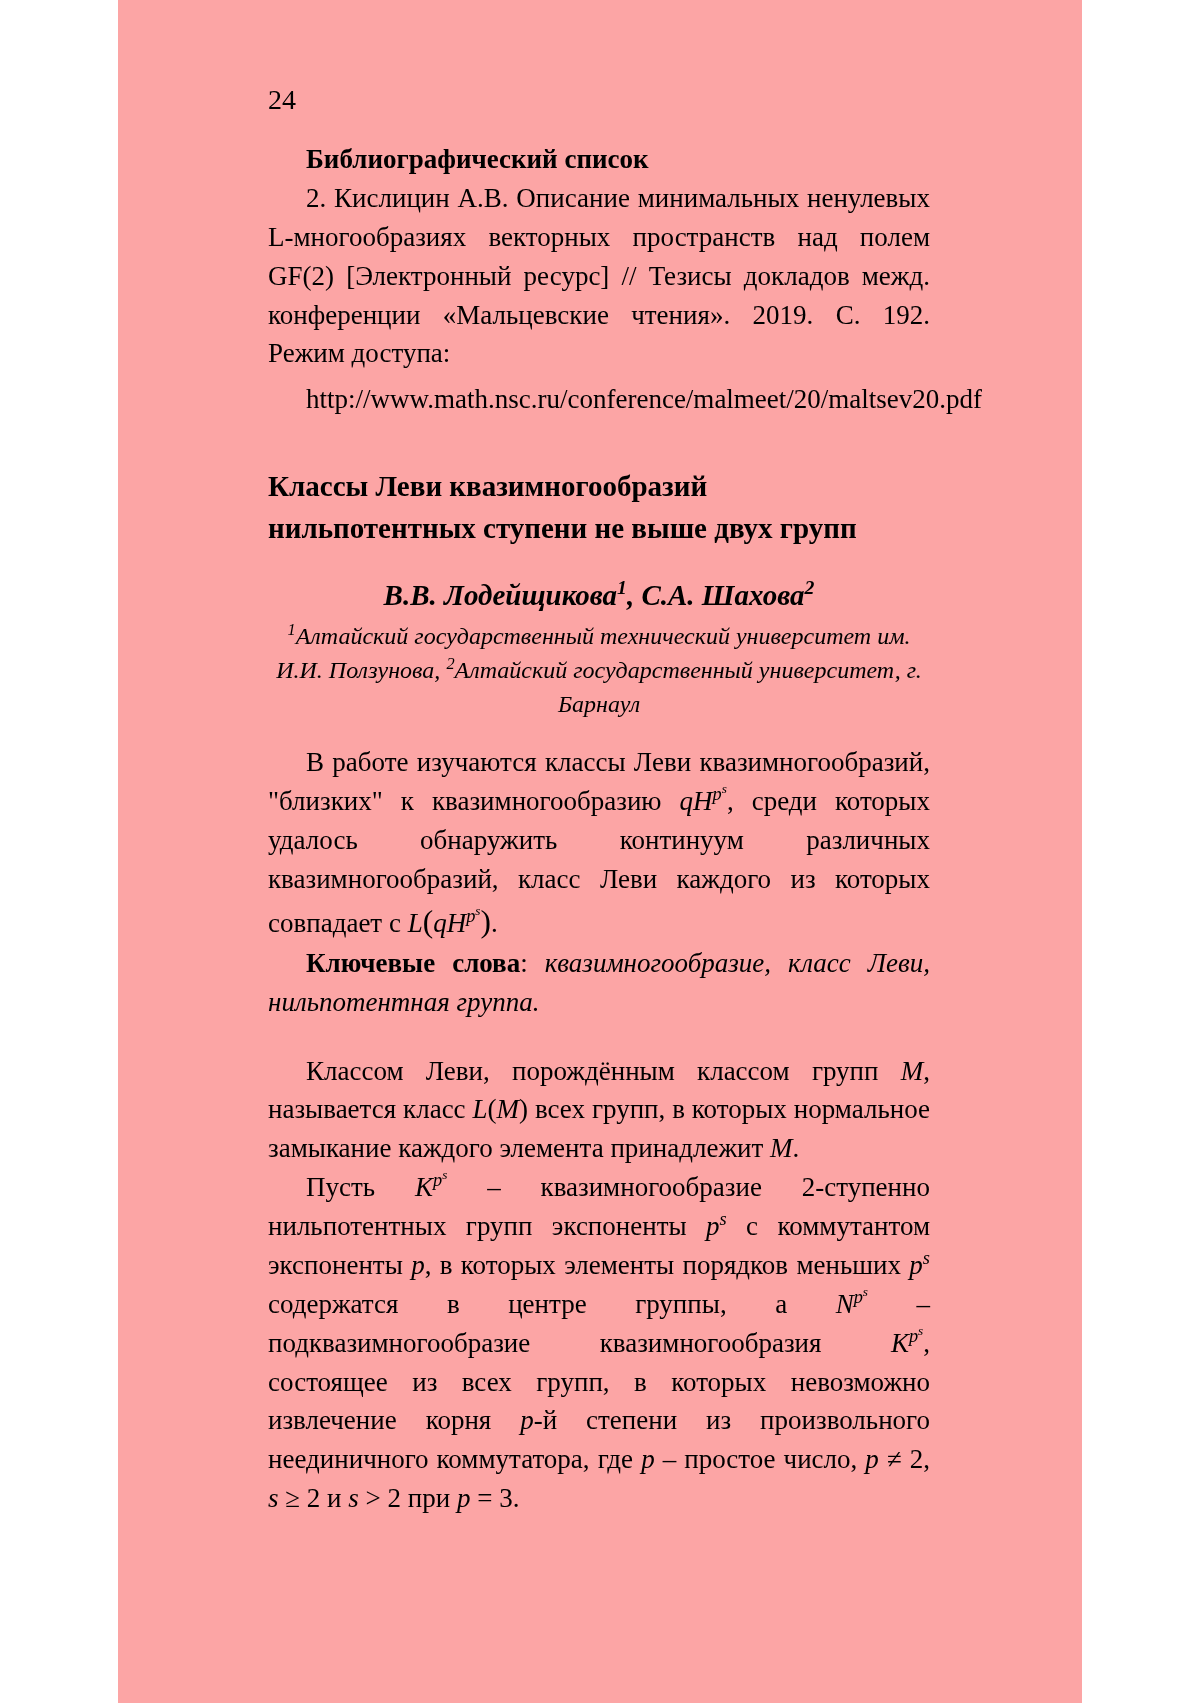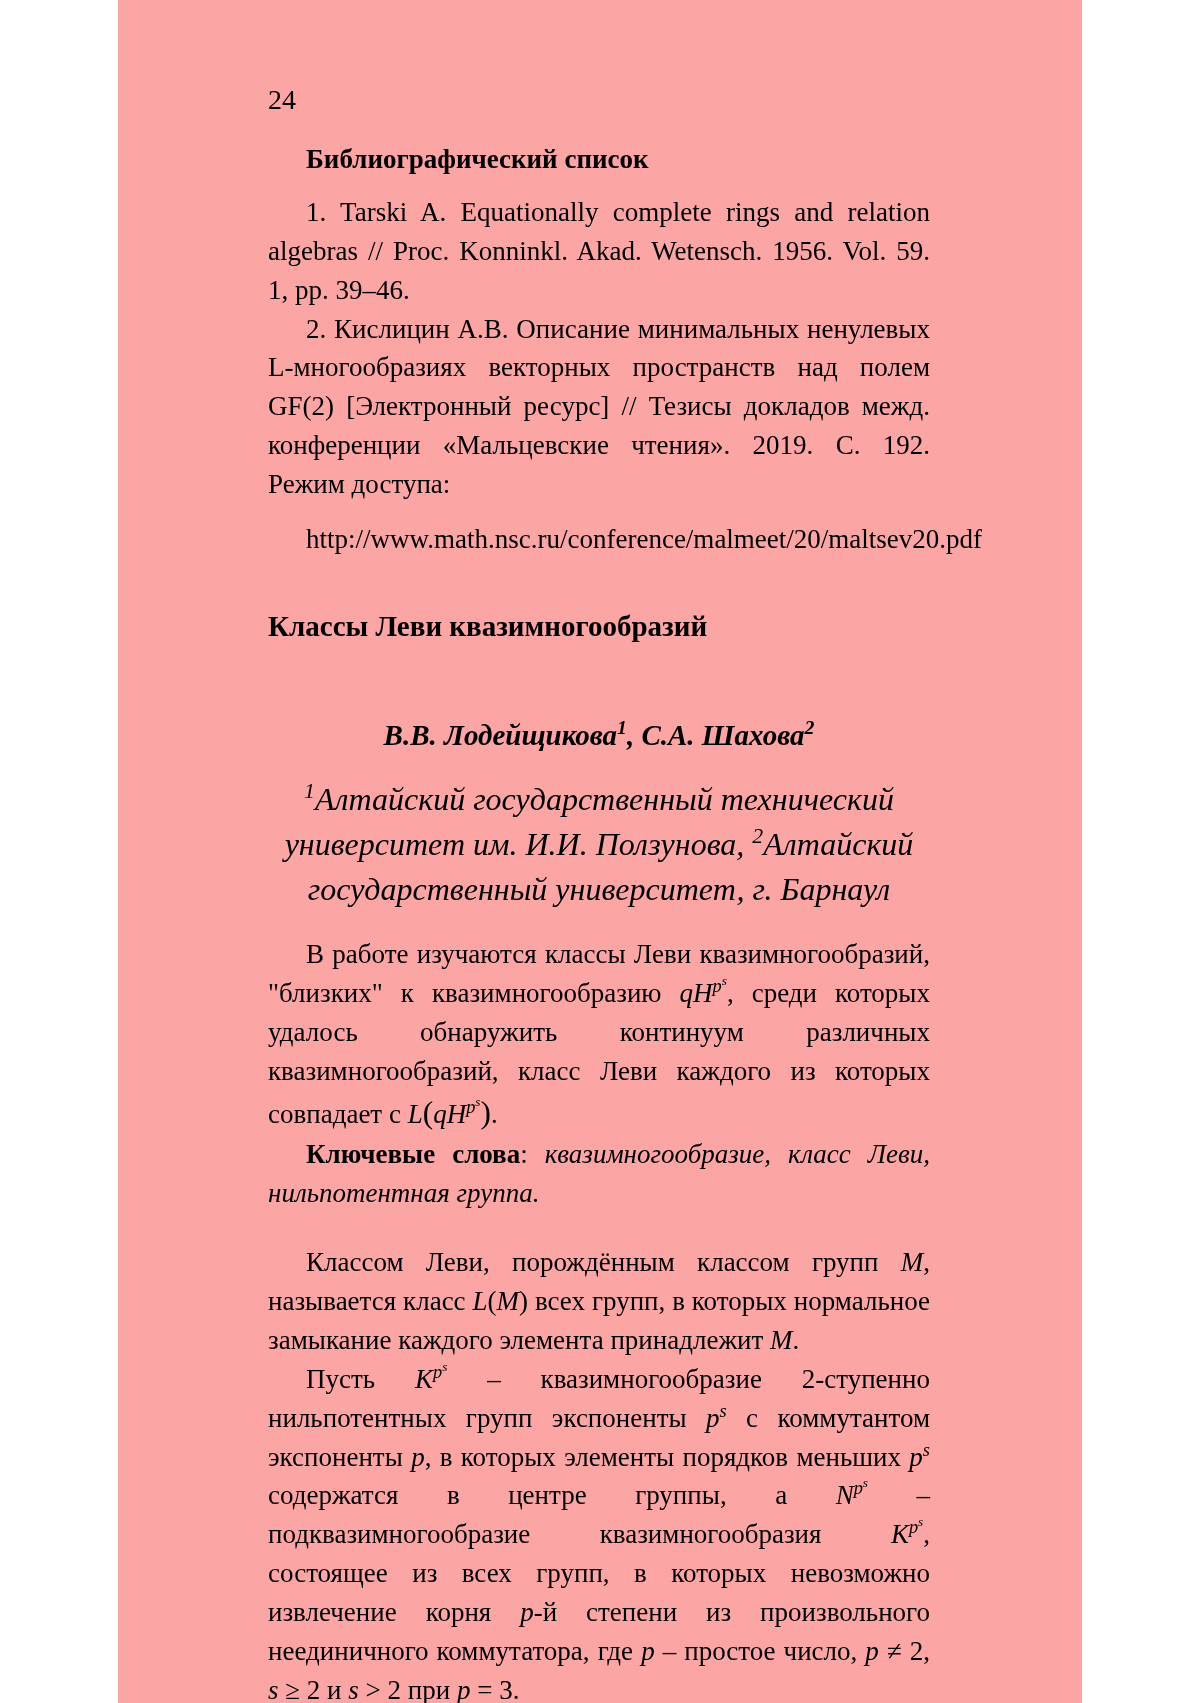--- a/index.html
+++ b/index.html
@@ -15,68 +15,67 @@
     position: relative;
   }
   .content { padding: 84px 152px 60px 150px; }
   p { line-height: 1.44; }
   .indent { text-indent: 38px; }
   .just { text-align: justify; }
   .pagenum { font-size: 28px; }
   .bib-heading { font-weight: bold; margin-top: 24px; }
   .ref { margin-top: 14px; }
   .ref2 { margin-top: 0; }
-  .url-line { margin-top: 16px; }
+  .url-line { margin-top: 7px; }
   .udk { font-weight: bold; margin-top: 42px; }
   .title {
     font-size: 29px;
     font-weight: bold;
     margin-top: 46px;
     line-height: 1.45;
   }
   .authors {
     font-size: 29px;
     font-weight: bold;
     font-style: italic;
     text-align: center;
     margin-top: 26px;
   }
   .affil {
-    font-size: 32px;
+    font-size: 24px;
     font-style: italic;
     text-align: center;
     line-height: 1.42;
-    margin-top: 20px;
+    margin-top: 2px;
   }
   .abstract { margin-top: 22px; }
   .body-p1 { margin-top: 30px; }
   .mvar { font-style: italic; }
   b.kw { font-weight: bold; font-style: normal; }
   sup { font-size: 68%; line-height: 0; vertical-align: super; }
   sup sup { font-size: 72%; }
   .bigp { font-size: 116%; }
 </style>
 </head>
 <body>
 
 <div class="page">
   <div class="content">
 
     <div class="pagenum">24</div>
 
     <p class="bib-heading indent">Библиографический список</p>
 
-    <p class="ref indent just">1. Tarski A. Equationally complete rings and relation algebras // Proc. Konninkl. Akad. Wetensch. 1956. Vol. 59. 1, pp. 39–46.</p>
 
     <p class="ref2 indent just">2. Кислицин А.В. Описание минимальных ненулевых L-многообразиях векторных пространств над полем GF(2) [Электронный ресурс] // Тезисы докладов межд. конференции «Мальцевские чтения». 2019. С. 192. Режим доступа:</p>
 
     <p class="url-line indent">http://www.math.nsc.ru/conference/malmeet/20/maltsev20.pdf</p>
 
 
-    <h1 class="title"><span>Классы Леви квазимногообразий</span><br><br></h1>
+    <h1 class="title"><span>Классы Леви квазимногообразий</span><br><span>нильпотентных ступени не выше двух групп</span><br></h1>
 
     <p class="authors"><span>В.В. Лодейщикова</span><sup>1</sup><span>, </span><span>С.А. Шахова</span><sup>2</sup></p>
 
     <p class="affil"><sup>1</sup><span>Алтайский государственный технический университет им. И.И. Ползунова, </span><sup>2</sup><span>Алтайский государственный университет, г. Барнаул</span></p>
 
     <p class="abstract indent just"><span>В работе изучаются классы Леви квазимногообразий, "близких" к квазимногообразию </span><span class="mvar">qH</span><sup><span class="mvar">p</span><sup class="mvar">s</sup></sup><span>, среди которых удалось обнаружить континуум различных квазимногообразий, класс Леви каждого из которых совпадает с </span><span class="mvar">L</span><span class="bigp">(</span><span class="mvar">qH</span><sup><span class="mvar">p</span><sup class="mvar">s</sup></sup><span class="bigp">)</span><span>.</span></p>
 
     <p class="indent just"><b class="kw">Ключевые слова</b><span>: </span><i>квазимногообразие, класс Леви, нильпотентная группа.</i></p>
 
     <p class="body-p1 indent just"><span>Классом Леви, порождённым классом групп </span><span class="mvar">M</span><span>, называется класс </span><span class="mvar">L</span><span>(</span><span class="mvar">M</span><span>)</span><span> всех групп, в которых нормальное замыкание каждого элемента принадлежит </span><span class="mvar">M</span><span>.</span></p>

